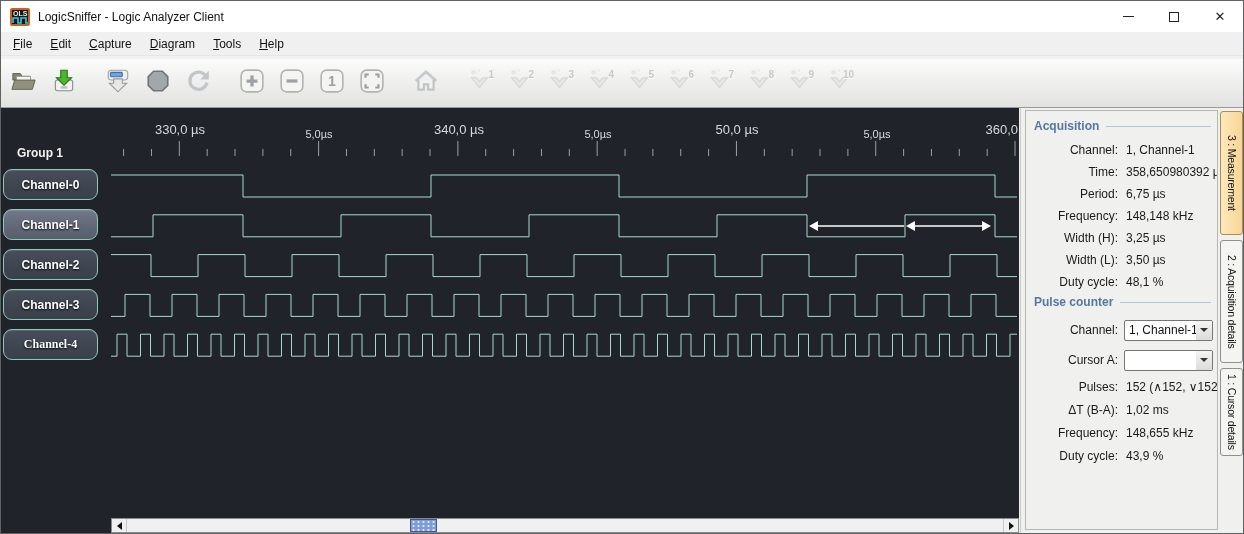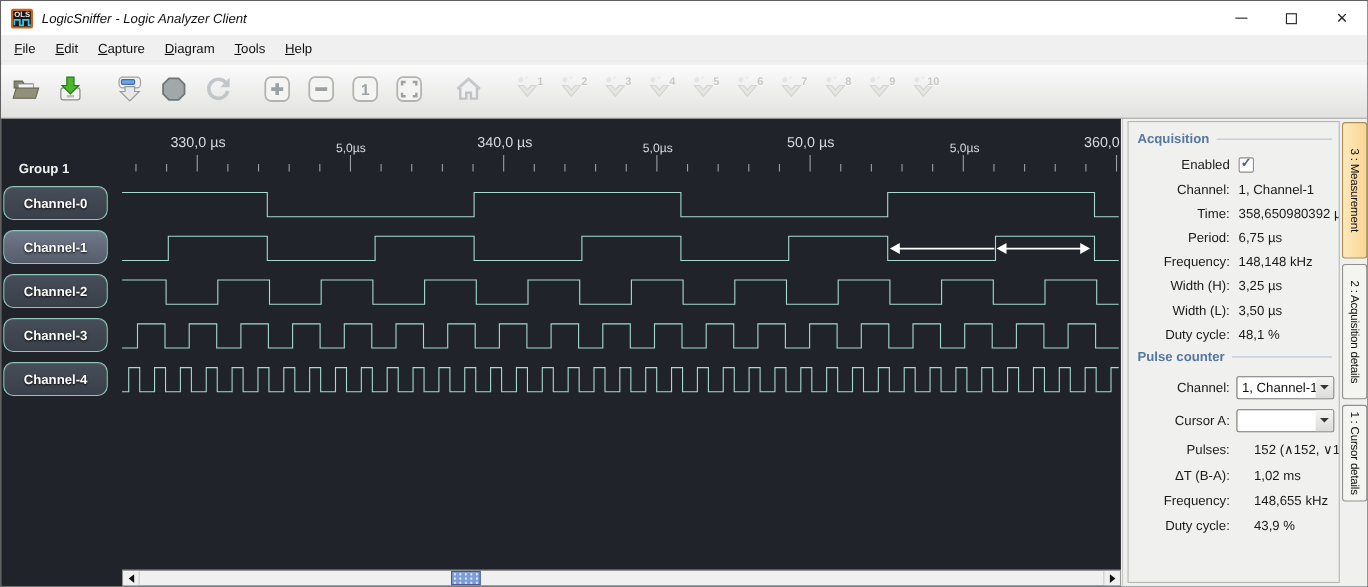--- a/index.html
+++ b/index.html
@@ -4,21 +4,21 @@
 <style>
   * { margin:0; padding:0; box-sizing:border-box; }
   html,body { width:1244px; height:534px; font-family:"Liberation Sans", sans-serif; }
   .window { position:relative; width:1244px; height:534px; background:#f0f0ef; border:1px solid #5f6163; overflow:hidden; }
 
   
   .titlebar { position:absolute; left:0; top:0; width:1242px; height:31px; background:#ffffff; display:flex; align-items:center; }
   .appicon { width:20px; height:18px; margin-left:9px; background:#16181c; border:2px solid #c8641e; border-radius:2px; position:relative; overflow:hidden; }
   .appicon .ols { position:absolute; top:0; left:1px; font-size:7px; font-weight:bold; color:#e8e8e8; letter-spacing:0; }
   .appicon svg { position:absolute; bottom:0; left:0; }
-  .wtitle { margin-left:8px; font-size:12px; color:#111;font-style:italic; }
+  .wtitle { margin-left:8px; font-size:12px; color:#111; }
   .wbtns { margin-left:auto; display:flex; height:100%; }
   .wbtn { width:46px; height:100%; display:flex; align-items:center; justify-content:center; color:#222; font-size:13px; }
   .glyph-min { width:11px; height:1px; background:#222; display:block; }
   .glyph-max { width:10px; height:10px; border:1px solid #222; display:block; }
 
   
   .menubar { position:absolute; left:0; top:31px; width:1242px; height:24px; background:#f0f0f0; display:flex; align-items:center; padding-left:4px; border-bottom:1px solid #e6e6e6; }
   .menu-item { font-size:12px; color:#111; padding:4px 8px; margin-right:2px; }
   .menu-item u { text-decoration:underline; }
 
@@ -50,21 +50,21 @@
   
   .side { position:absolute; left:1019px; top:107px; width:223px; height:426px; background:#f0f0ef; border-left:1px solid #c9c9c7; }
   .pcontent { position:absolute; left:4px; top:2px; width:193px; height:420px; border:1px solid #b6b6b2; padding:6px 4px 0 6px; overflow:hidden; }
   .sechead { display:flex; align-items:center; margin:2px 0 6px 2px; }
   .sechead .t { font-size:12px; font-weight:bold; color:#5577a0; white-space:nowrap; }
   .sechead .hline { flex:1; height:1px; background:#b9c4d2; margin:1px 2px 0 7px; }
   .prow { display:flex; align-items:center; height:22px; }
   .prow .lbl { width:86px; text-align:right; font-size:12px; color:#1a1a1a; flex:none; }
   .prow .val { margin-left:8px; font-size:12px; color:#1a1a1a; white-space:nowrap; }
   .prow.combo-row { height:30px; }
-  .prow.tight { height:23px;gap:14px; }
+  .prow.tight { height:23px; }
   .checkbox { margin-left:8px; width:14px; height:14px; background:#fff; border:1px solid #8c8c8c; border-radius:2px; position:relative; }
   .checkbox .chk { position:absolute; left:1px; top:-3px; font-size:12px; font-weight:bold; color:#45618c; }
   .combo { margin-left:6px; width:95px; height:21px; background:#fff; border:1px solid #767674; border-radius:2px; position:relative; display:flex; align-items:center; }
   .combo .cval { font-size:12px; color:#111; padding-left:4px; white-space:nowrap; overflow:hidden; max-width:74px; }
   .combo .cbtn { position:absolute; right:0; top:0; width:16px; height:19px; background:linear-gradient(#f4f4f4,#dcdcda); display:flex; align-items:center; justify-content:center; }
   .combo .arr { width:0; height:0; border-left:4px solid transparent; border-right:4px solid transparent; border-top:4px solid #333; }
 
   
   .vtabs { position:absolute; left:199px; top:0; width:24px; height:426px; }
   .vtab { position:absolute; left:0; width:23px; border:1px solid #90908c; border-radius:3px; background:#f4f4f1; display:flex; align-items:center; justify-content:center; writing-mode:vertical-rl; font-size:10.5px; color:#111; letter-spacing:-0.2px; overflow:hidden; white-space:nowrap; }
@@ -305,44 +305,38 @@
         <line x1="913" y1="118" x2="982" y2="118" stroke="#ffffff" stroke-width="1.6"></line>
         <polygon points="905,118 914,113 914,123" fill="#ffffff"></polygon>
         <polygon points="990,118 981,113 981,123" fill="#ffffff"></polygon>
       </svg>
     <div class="group-label">Group 1</div>
     <div id="chbtns">
         <div class="chbtn" style="top: 61px;">Channel-0</div>
         <div class="chbtn selected" style="top: 101px;">Channel-1</div>
         <div class="chbtn" style="top: 141px;">Channel-2</div>
         <div class="chbtn" style="top: 181px;">Channel-3</div>
-        <div class="chbtn" style="top: 221px;">Channel-4</div>
+        <div class="chbtn" style="top: 221px; font-family: Liberation Serif, serif;">Channel-4</div>
       </div>
     <div class="hscroll">
       <div class="sbtn left">
           <span class="tri-l"></span>
         </div>
       <div class="sthumb"></div>
       <div class="sbtn right">
           <span class="tri-r"></span>
         </div>
     </div>
   </div>
 
   <div class="side">
     <div class="pcontent">
       <div class="sechead">
         <span class="t">Acquisition</span>
         <span class="hline"></span>
-      </div>
-      <div class="prow">
-        <span class="lbl">Enabled</span>
-        <span class="checkbox">
-            <span class="chk">✓</span>
-          </span>
       </div>
       <div id="mrows">
           <div class="prow">
             <span class="lbl">Channel:</span>
             <span class="val">1, Channel-1</span>
           </div>
           <div class="prow">
             <span class="lbl">Time:</span>
             <span class="val">358,650980392 µs</span>
           </div>

